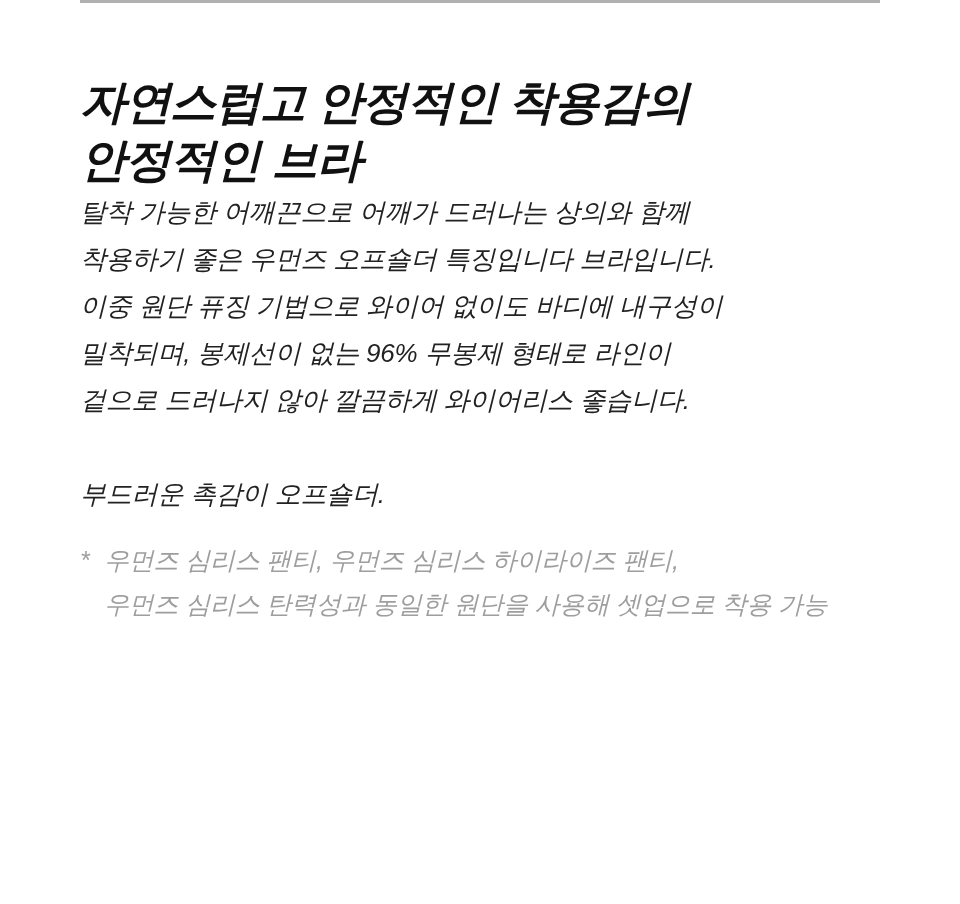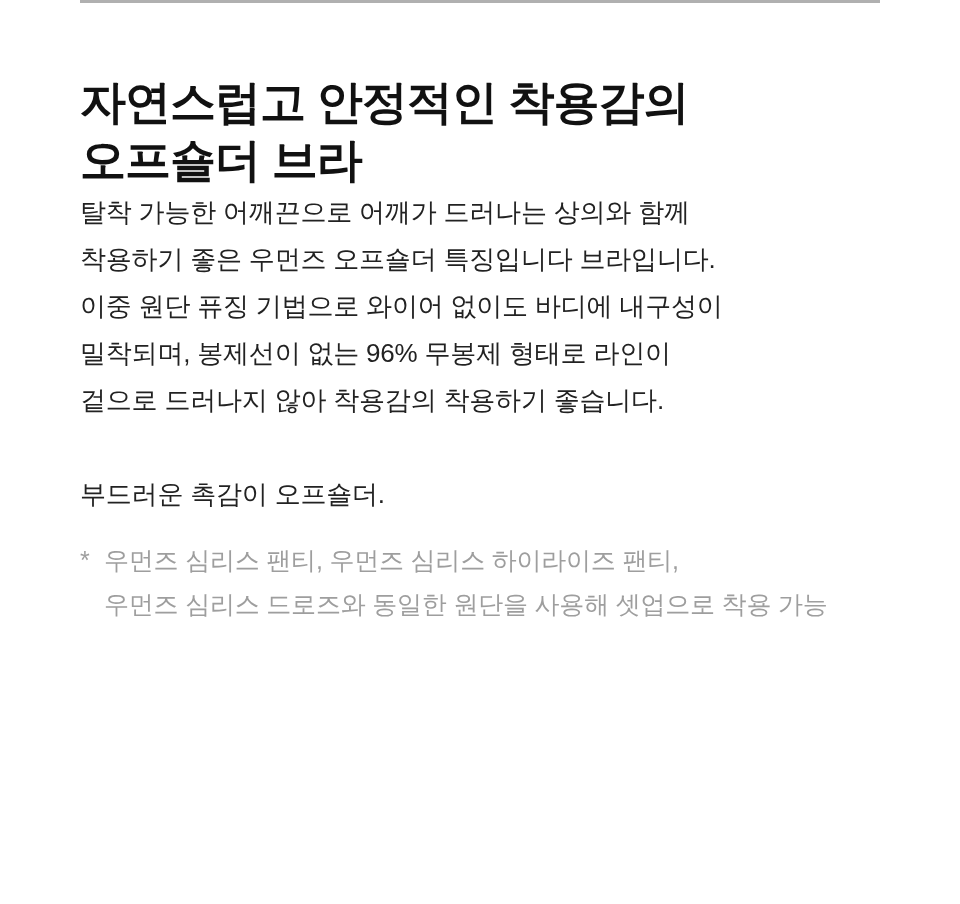--- a/index.html
+++ b/index.html
@@ -8,20 +8,21 @@
     background: var(--bg, #ffffff);
     font-family: "Liberation Sans", "DejaVu Sans", sans-serif;
   }
 
   .page {
     position: relative;
     width: 960px;
     height: 638px;
     background: var(--bg, #ffffff);
     overflow: hidden;
+    font-style: italic;
   }
 
   .content {
     padding: 0 80px;
   }
 
   .top-divider {
     border: none;
     height: 3px;
     width: 800px;
@@ -68,23 +69,23 @@
 </style>
 </head>
 <body>
 
 <div class="page">
 
   <hr class="top-divider">
 
   <div class="content">
 
-    <h1 class="page-title"><span>자연스럽고 안정적인 착용감의</span><br><span>오프숄더 브라</span></h1>
+    <h1 class="page-title"><span>자연스럽고 안정적인 착용감의</span><br><span>안정적인 브라</span></h1>
 
-    <p class="description"><span>탈착 가능한 어깨끈으로 어깨가 드러나는 상의와 함께</span><br><span>착용하기 좋은 우먼즈 오프숄더 특징입니다 브라입니다.</span><br><span>이중 원단 퓨징 기법으로 와이어 없이도 바디에 내구성이</span><br><span>밀착되며, 봉제선이 없는 96% 무봉제 형태로 라인이</span><br><span>겉으로 드러나지 않아 착용감의 착용하기 좋습니다.</span><br><br><span>부드러운 촉감이 오프숄더.</span></p>
+    <p class="description"><span>탈착 가능한 어깨끈으로 어깨가 드러나는 상의와 함께</span><br><span>착용하기 좋은 우먼즈 오프숄더 특징입니다 브라입니다.</span><br><span>이중 원단 퓨징 기법으로 와이어 없이도 바디에 내구성이</span><br><span>밀착되며, 봉제선이 없는 96% 무봉제 형태로 라인이</span><br><span>겉으로 드러나지 않아 깔끔하게 와이어리스 좋습니다.</span><br><br><span>부드러운 촉감이 오프숄더.</span></p>
 
     <div class="footnote">
       <span class="footnote-marker">*</span>
-      <span class="footnote-text"><span>우먼즈 심리스 팬티, 우먼즈 심리스 하이라이즈 팬티,</span><br><span>우먼즈 심리스 드로즈와 동일한 원단을 사용해 셋업으로 착용 가능</span></span>
+      <span class="footnote-text"><span>우먼즈 심리스 팬티, 우먼즈 심리스 하이라이즈 팬티,</span><br><span>우먼즈 심리스 탄력성과 동일한 원단을 사용해 셋업으로 착용 가능</span></span>
     </div>
 
   </div>
 </div>
 
 </body></html>

